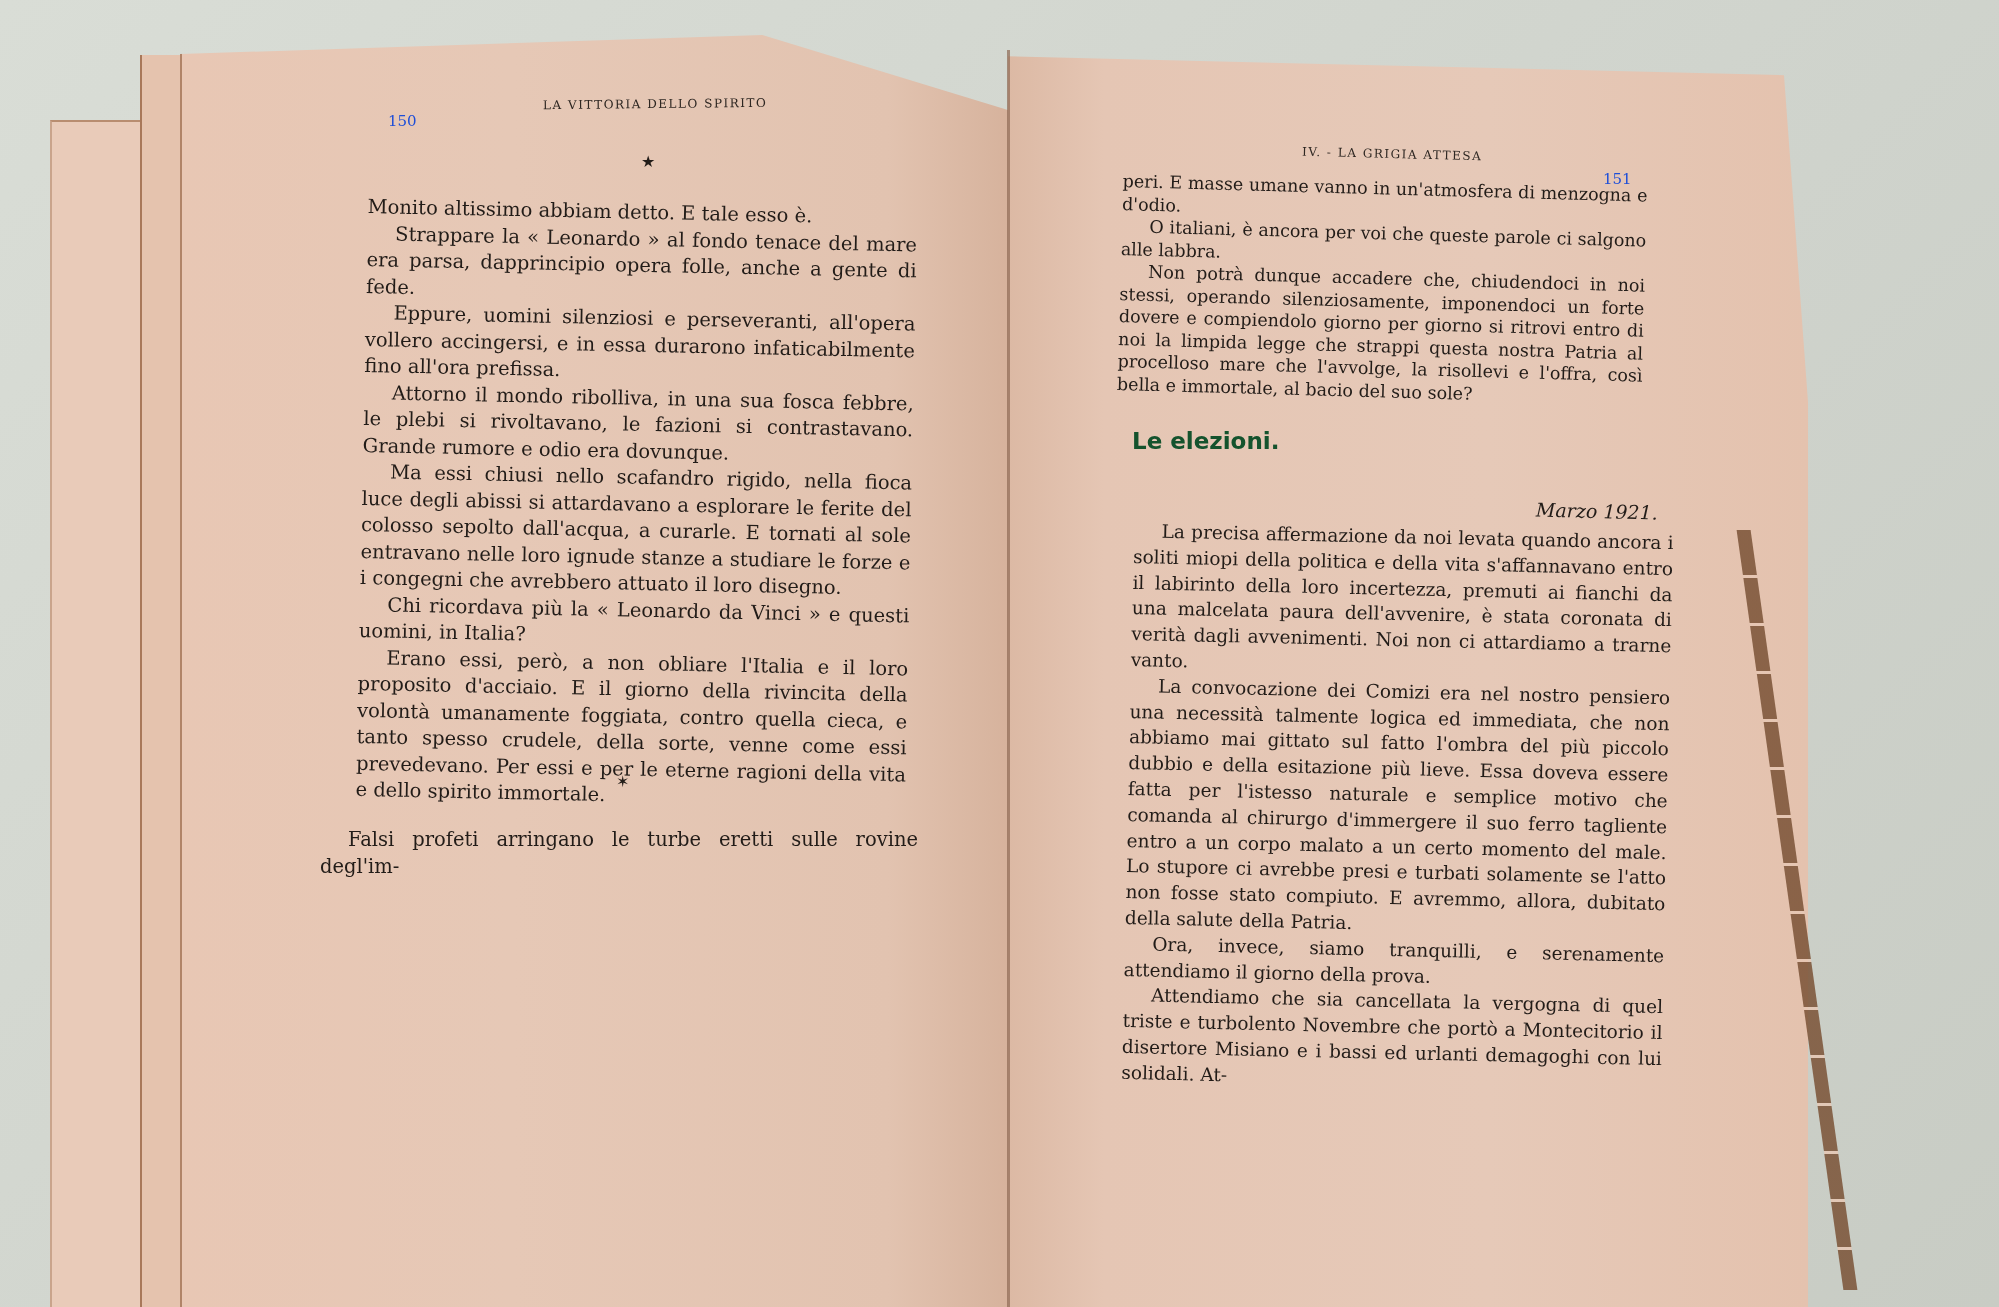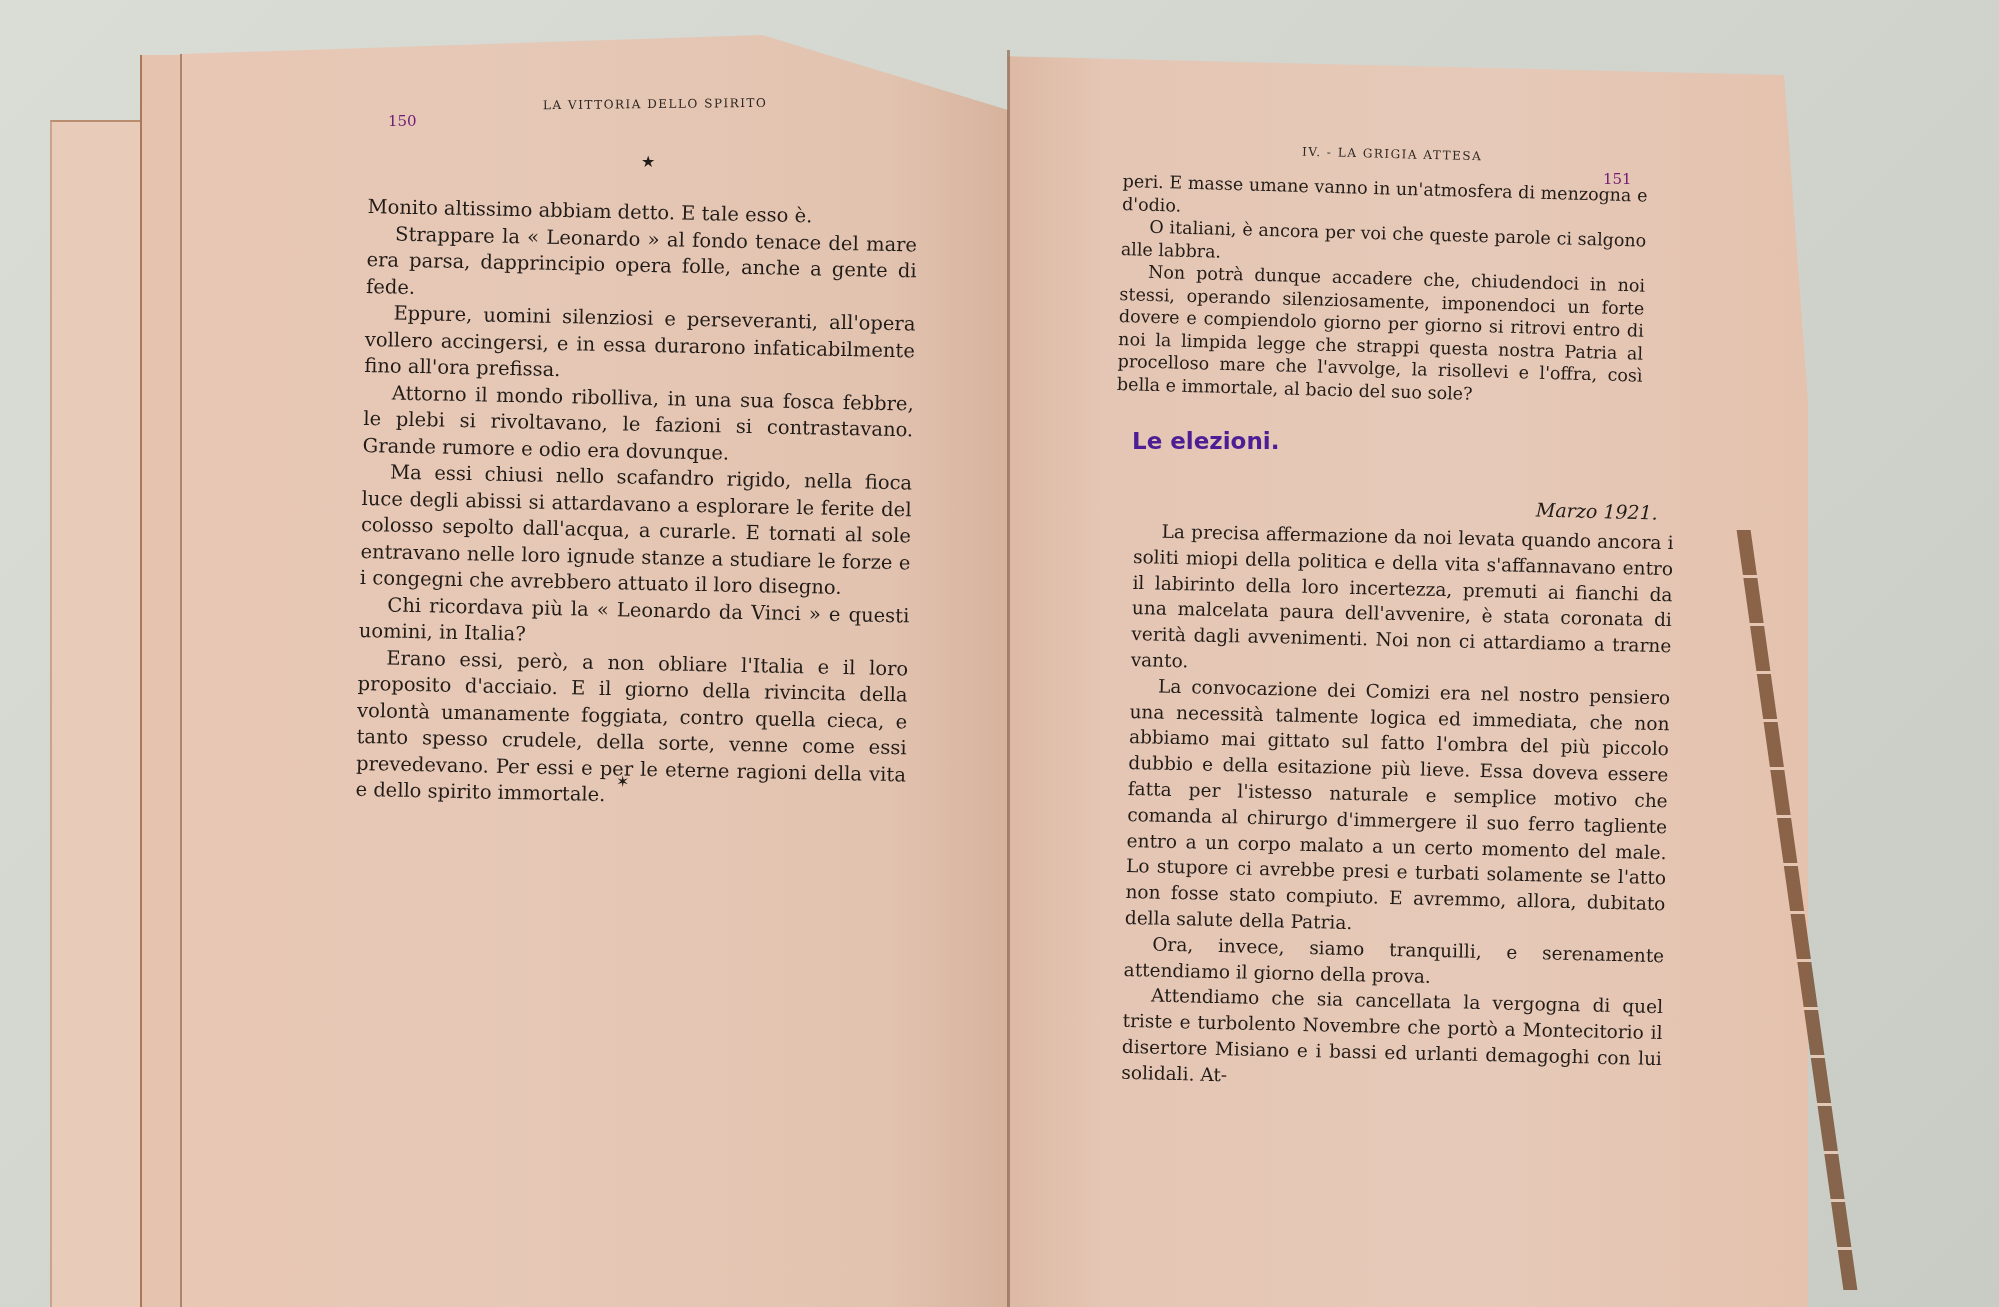--- a/index.html
+++ b/index.html
@@ -35,31 +35,31 @@
   }
   .right-edge {
     position:absolute; left:1790px; top:530px; width:14px; height:760px;
     background: repeating-linear-gradient(180deg, #7a5236 0 45px, #e6c7b4 45px 48px);
     transform: skewX(8deg); opacity:0.85;
   }
   .running-head {
     position:absolute; font-size:12px; letter-spacing:1.5px; font-variant: small-caps;
     color:#2e2722;
   }
-  .page-num { position:absolute; font-size:15px; color:#701a75; }
+  .page-num { position:absolute; font-size:15px; color:#1d4ed8; }
   .text-block {
     position:absolute; font-size:19.5px; line-height:26.5px; color:#221c18;
     text-align:justify;
   }
   .text-block p { margin:0; text-indent:28px; }
   .text-block p.noindent { text-indent:0; }
   .ornament { position:absolute; font-size:16px; color:#221c18; }
   .section-title {
     position:absolute; font-family:"DejaVu Sans", "Liberation Sans", sans-serif;
-    font-weight:bold; font-size:23px; color:#4c1d95;
+    font-weight:bold; font-size:23px; color:#14532d;
   }
   .dateline { position:absolute; font-style:italic; font-size:19px; color:#221c18; }
 </style>
 </head>
 <body>
 
 <div class="stack stack-back"></div>
 <div class="stack stack-mid"></div>
 
 <div class="page page-left"></div>
@@ -77,20 +77,21 @@
   <p>Eppure, uomini silenziosi e perseveranti, all'opera vollero accingersi, e in essa durarono infaticabilmente fino all'ora prefissa.</p>
   <p>Attorno il mondo ribolliva, in una sua fosca febbre, le plebi si rivoltavano, le fazioni si contrastavano. Grande rumore e odio era dovunque.</p>
   <p>Ma essi chiusi nello scafandro rigido, nella fioca luce degli abissi si attardavano a esplorare le ferite del colosso sepolto dall'acqua, a curarle. E tornati al sole entravano nelle loro ignude stanze a studiare le forze e i congegni che avrebbero attuato il loro disegno.</p>
   <p>Chi ricordava più la « Leonardo da Vinci » e questi uomini, in Italia?</p>
   <p>Erano essi, però, a non obliare l'Italia e il loro proposito d'acciaio. E il giorno della rivincita della volontà umanamente foggiata, contro quella cieca, e tanto spesso crudele, della sorte, venne come essi prevedevano. Per essi e per le eterne ragioni della vita e dello spirito immortale.</p>
 </div>
 
 <div class="ornament" style="left:616px; top:772px;">✶</div>
 
 <div class="text-block" style="left:320px; top:827px; width:598px;">
+  <p>Falsi profeti arringano le turbe eretti sulle rovine degl'im-</p>
 </div>
 
 <div class="running-head" style="left:1302px; top:147px; transform:rotate(1.5deg);">IV. - LA GRIGIA ATTESA</div>
 <div class="page-num" style="left:1603px; top:170px;text-align:center;">151</div>
 
 <div class="text-block" style="left:1123px; top:170px; width:525px; font-size:17.5px; line-height:22.5px; transform:rotate(1.6deg); transform-origin:left top;">
   <p class="noindent">peri. E masse umane vanno in un'atmosfera di menzogna e d'odio.</p>
   <p>O italiani, è ancora per voi che queste parole ci salgono alle labbra.</p>
   <p>Non potrà dunque accadere che, chiudendoci in noi stessi, operando silenziosamente, imponendoci un forte dovere e compiendolo giorno per giorno si ritrovi entro di noi la limpida legge che strappi questa nostra Patria al procelloso mare che l'avvolge, la risollevi e l'offra, così bella e immortale, al bacio del suo sole?</p>
 </div>

